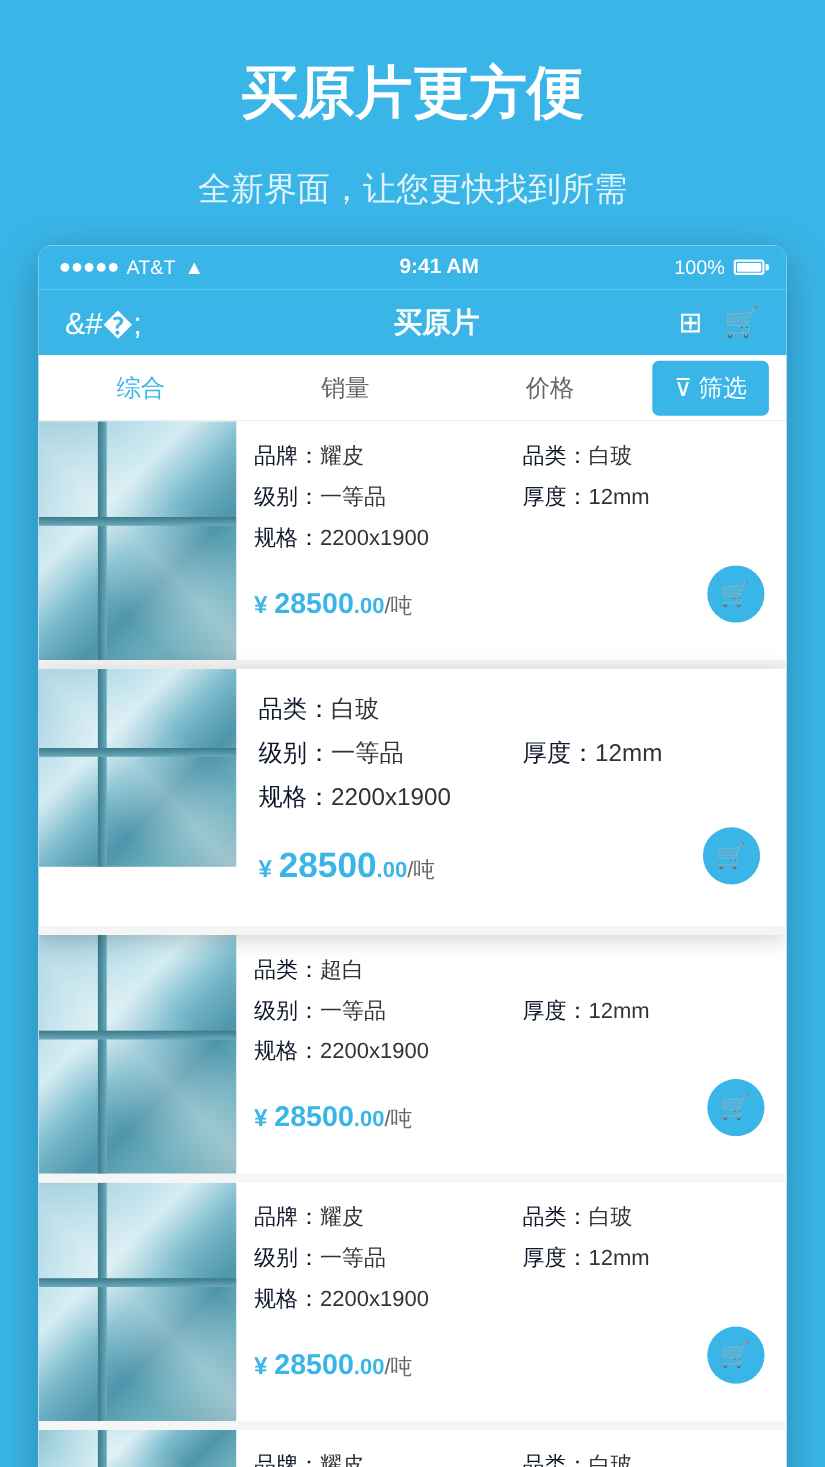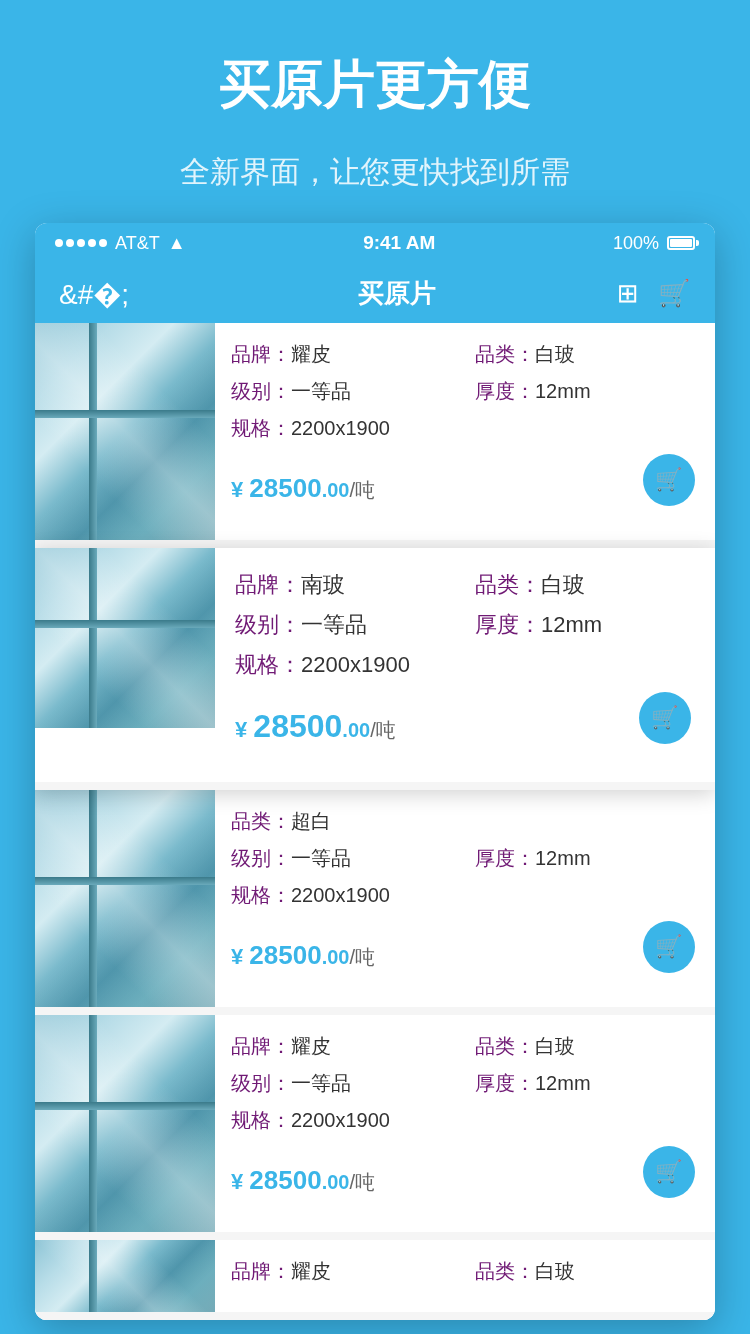--- a/index.html
+++ b/index.html
@@ -210,21 +210,21 @@
     .info-row {
       display: flex;
       gap: 20px;
       margin-bottom: 10px;
     }
     .info-field {
       font-size: 20px;
       color: #333;
       flex: 1;
     }
-    .info-label { color: #701a75; }
+    .info-label { color: #0f172a; }
     .info-value { color: #333; }
 
     .price-row {
       display: flex;
       align-items: center;
       justify-content: space-between;
       margin-top: 12px;
       gap: 28px;
     }
     .price-text {
@@ -298,20 +298,35 @@
 
   <div class="nav-bar">
     <span class="nav-back">&amp;#�;</span>
     <span class="nav-title">买原片</span>
     <div class="nav-icons">
       <span class="nav-icon">⊞</span>
       <span class="nav-icon">🛒</span>
     </div>
   </div>
 
+  <div class="sort-bar">
+    <div class="sort-item active">
+      <span>综合</span>
+    </div>
+    <div class="sort-item">
+      <span>销量</span>
+    </div>
+    <div class="sort-item">
+      <span>价格</span>
+    </div>
+    <button class="filter-btn">
+      <span>⊽</span>
+      <span>筛选</span>
+    </button>
+  </div>
 
   <div class="product-list">
 
     <div class="product-item">
       <div class="product-image">
         <div class="glass-img">
           <div class="glass-edge vertical"></div>
           <div class="glass-edge horizontal"></div>
         </div>
       </div>
@@ -349,23 +364,20 @@
     <div class="product-item highlighted">
       <div class="product-image" style="min-height:180px;">
         <div class="glass-img" style="height:180px;">
           <div class="glass-edge vertical"></div>
           <div class="glass-edge horizontal"></div>
         </div>
       </div>
       <div class="product-info">
         <div class="info-row">
           <div class="info-field">
-            <span class="info-label">品牌：</span><span class="info-value">南玻</span>
-          </div>
-          <div class="info-field">
             <span class="info-label">品类：</span><span class="info-value">白玻</span>
           </div>
         </div>
         <div class="info-row">
           <div class="info-field">
             <span class="info-label">级别：</span><span class="info-value">一等品</span>
           </div>
           <div class="info-field">
             <span class="info-label">厚度：</span><span class="info-value">12mm</span>
           </div>

